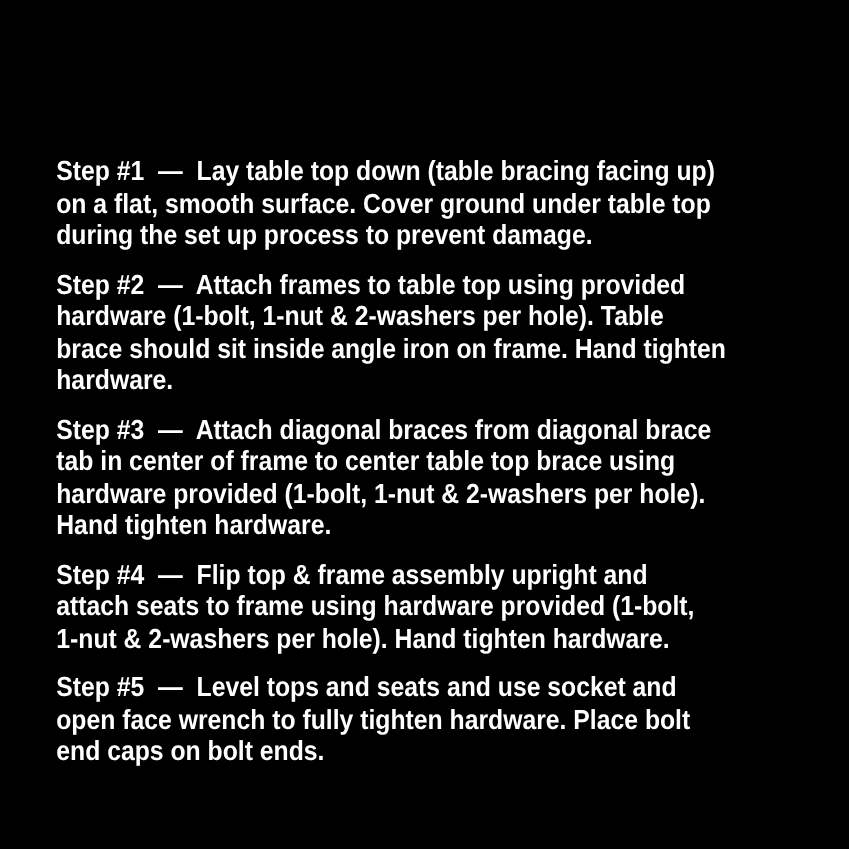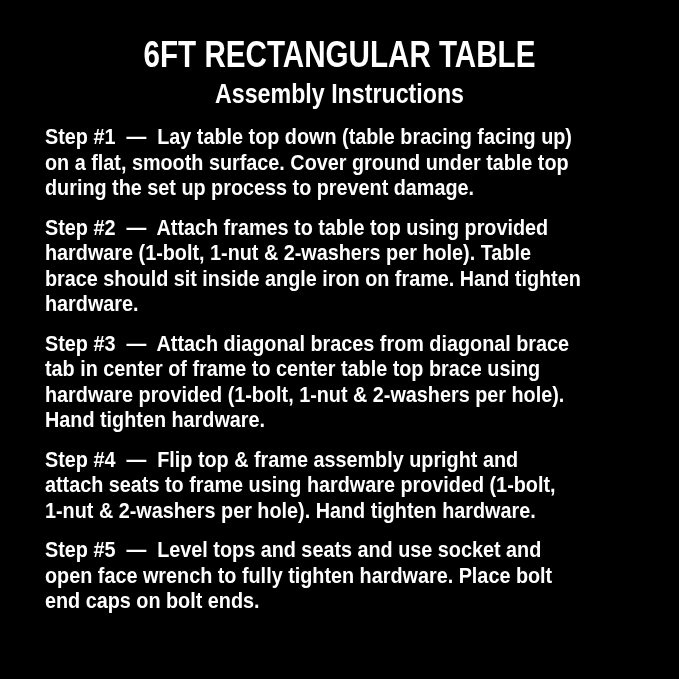--- a/index.html
+++ b/index.html
@@ -50,24 +50,20 @@
     line-height: 25.5px;
     white-space: pre-wrap;
     transform: scaleX(0.90);
     transform-origin: left top;
   }
 </style>
 </head>
 <body>
 
 <div class="poster">
-  <div class="poster-header">
-    <h1 class="poster-title">6FT RECTANGULAR TABLE</h1>
-    <h2 class="poster-subtitle">Assembly Instructions</h2>
-  </div>
 
   <div class="steps">
     <p class="step-text">Step #1  —  Lay table top down (table bracing facing up)
 on a flat, smooth surface. Cover ground under table top
 during the set up process to prevent damage.</p>
     <p class="step-text">Step #2  —  Attach frames to table top using provided
 hardware (1-bolt, 1-nut &amp; 2-washers per hole). Table
 brace should sit inside angle iron on frame. Hand tighten
 hardware.</p>
     <p class="step-text">Step #3  —  Attach diagonal braces from diagonal brace

